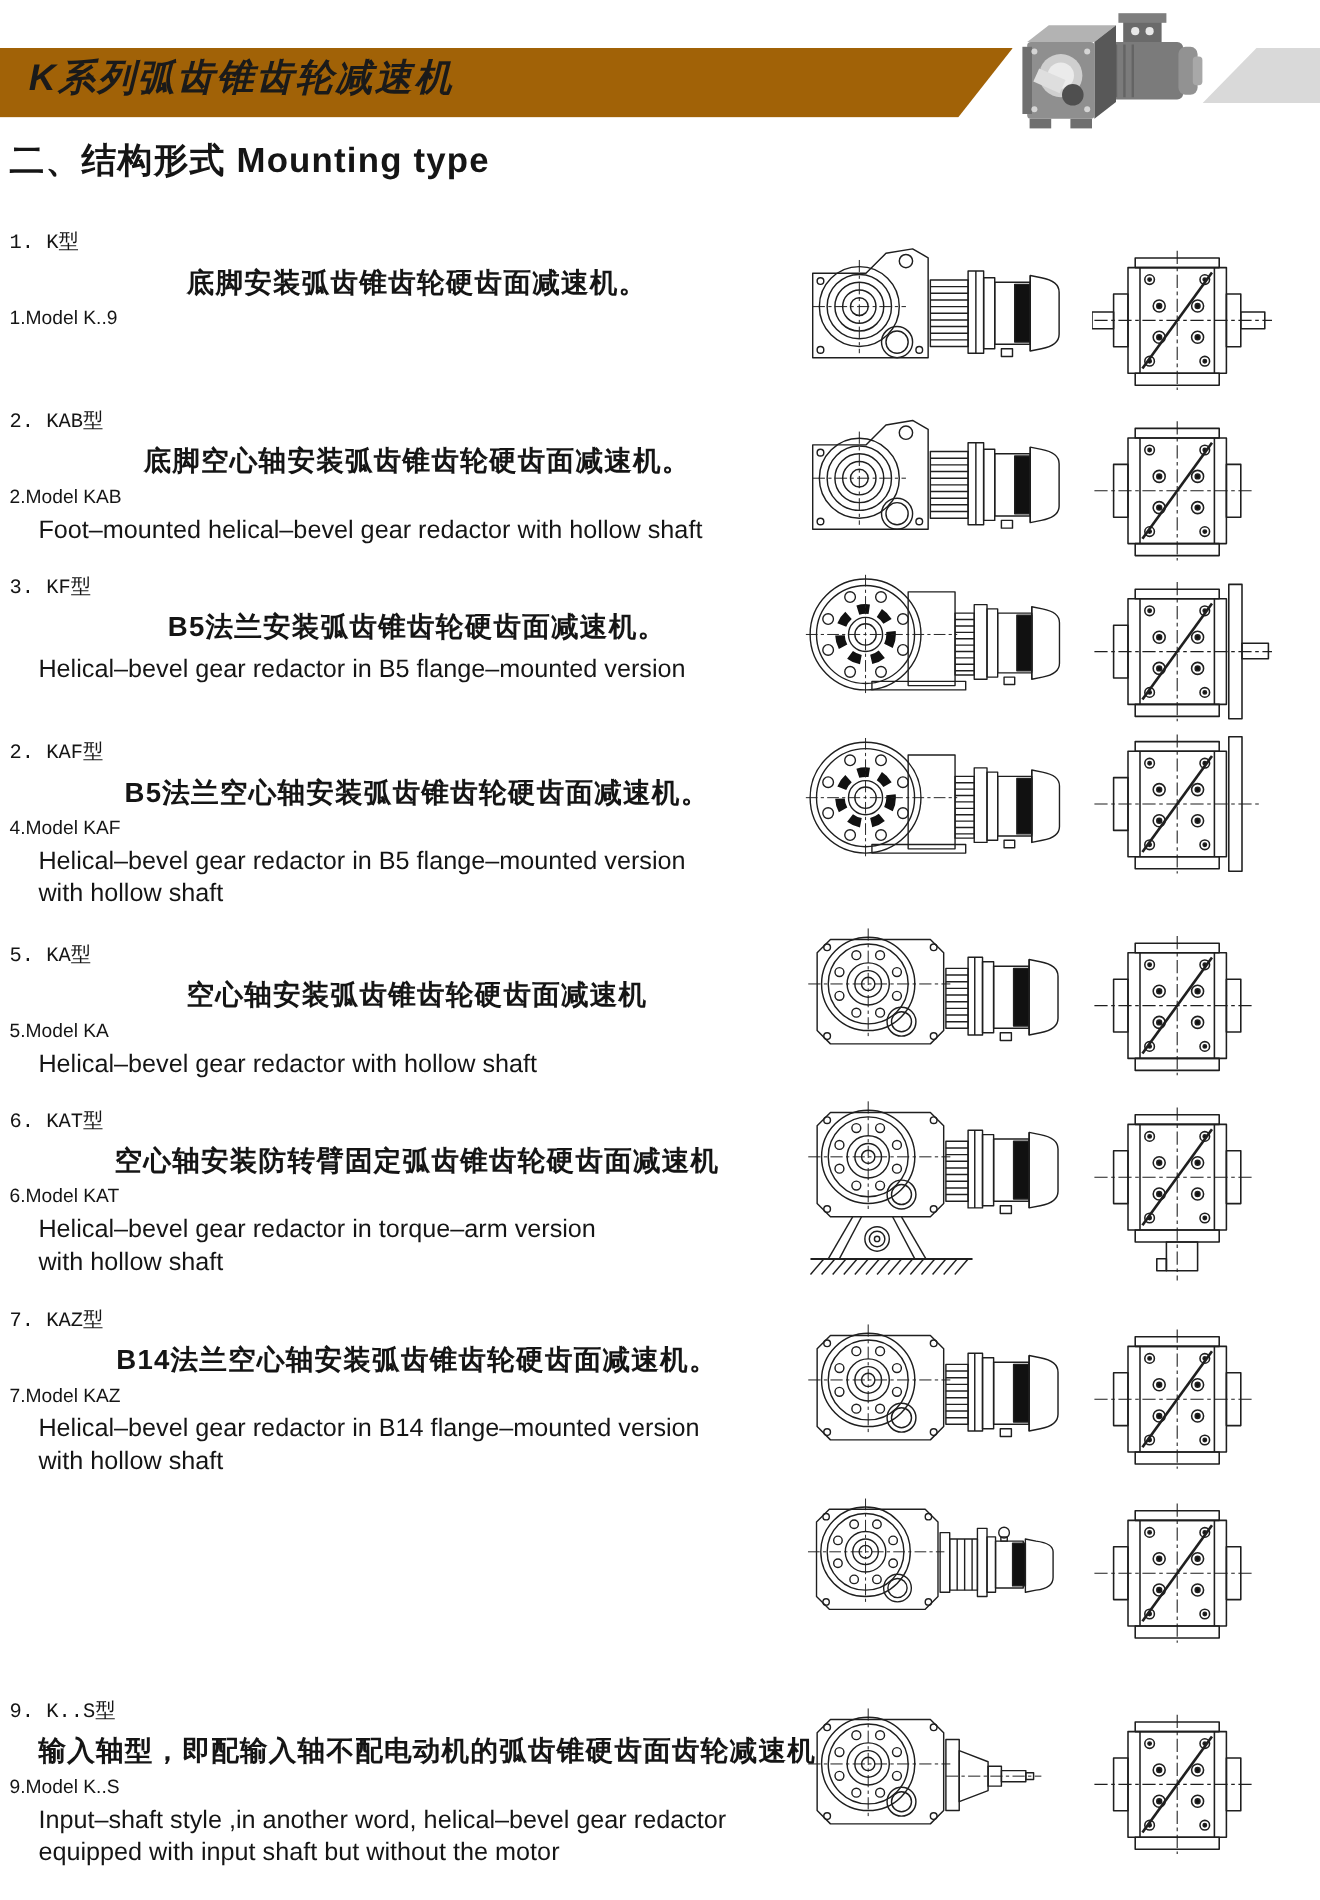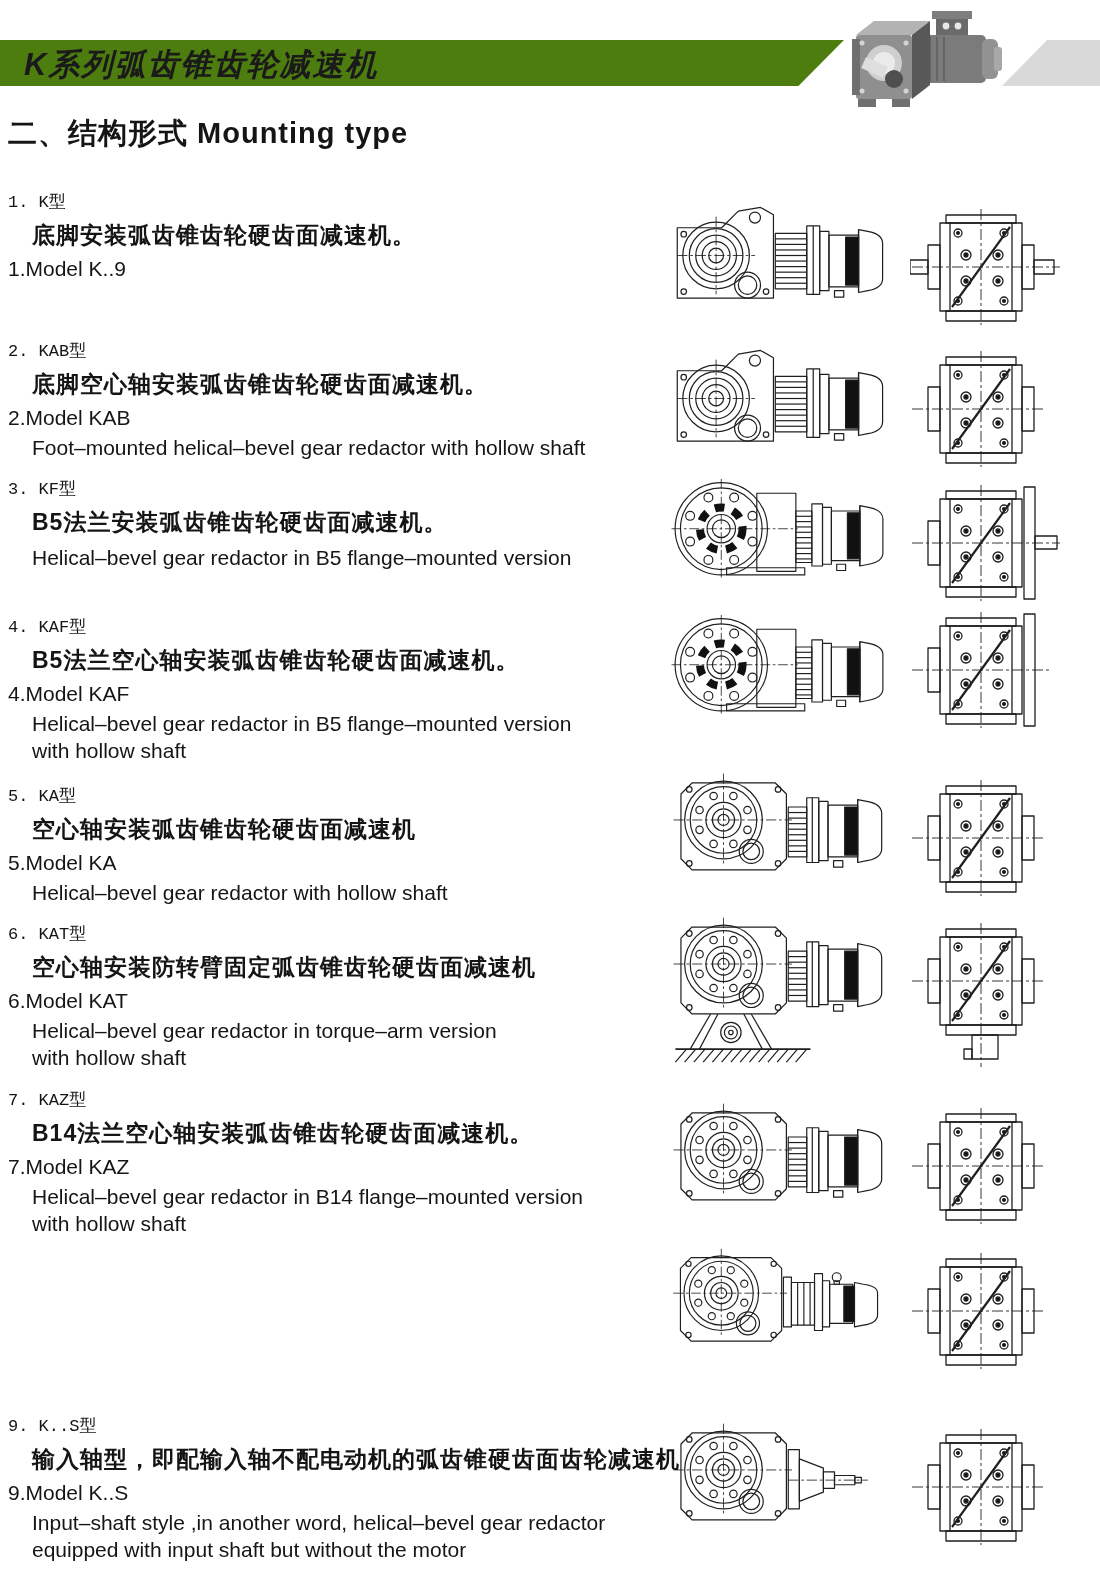--- a/index.html
+++ b/index.html
@@ -1,31 +1,31 @@
 <!DOCTYPE html>
 <html><head>
 <meta charset="utf-8">
 <style>
   html,body{margin:0;padding:0;background:#fff;}
   body{width:1100px;height:1583px;position:relative;overflow:hidden;
        font-family:"Liberation Sans","DejaVu Sans",sans-serif;color:#151515;}
   .page{position:absolute;inset:0;background:#ffffff;}
-  .banner{position:absolute;left:0;top:40px;width:844px;height:46px;background:#4d7c0f;
+  .banner{position:absolute;left:0;top:40px;width:844px;height:58px;background:#a16207;
           clip-path:polygon(0 0,100% 0,94.6% 100%,0 100%);}
   .banner-title{font-style:italic;font-weight:bold;font-size:31px;letter-spacing:2px;
                 padding:4px 0 0 24px;color:#1a1a1a;white-space:nowrap;}
   .banner-accent{position:absolute;top:40px;left:1002px;width:98px;height:46px;background:#d9d9d9;
                  clip-path:polygon(46% 0,100% 0,100% 100%,0 100%);}
   .photo{position:absolute;left:836px;top:4px;width:184px;height:112px;}
   .section-title{position:absolute;left:8px;top:114px;margin:0;font-size:29px;font-weight:bold;
                  letter-spacing:1px;white-space:nowrap;}
   .item{position:absolute;left:8px;width:655px;}
   .t{font-size:17px;margin-bottom:7px;white-space:nowrap;font-family:Liberation Mono, monospace;}
-  .zh{font-size:23px;font-weight:bold;padding-left:24px;margin-bottom:6px;white-space:nowrap;letter-spacing:1px;}
-  .m{font-size:21px;margin-bottom:4px;white-space:nowrap;}
+  .zh{font-size:23px;font-weight:bold;padding-left:24px;margin-bottom:6px;white-space:nowrap;letter-spacing:1px;text-align:center;}
+  .m{font-size:16px;margin-bottom:4px;white-space:nowrap;}
   .en{font-size:21px;line-height:27px;padding-left:24px;white-space:pre-line;}
   .figL{position:absolute;left:668px;}
   .figR{position:absolute;left:910px;}
   .figL svg,.figR svg{display:block;}
 </style>
 </head>
 <body>
 
 <div class="page">
 
@@ -293,21 +293,21 @@
           <line x1="42" y1="100" x2="100" y2="20" stroke-width="2.2"></line>
           <line x1="2" y1="60" x2="150" y2="60" stroke-dasharray="11 3 3 3" stroke-width="0.9"></line>
           <line x1="71" y1="2" x2="71" y2="118" stroke-dasharray="11 3 3 3" stroke-width="0.9"></line>
           <rect x="114" y="4" width="11" height="112"></rect>
           <rect x="125" y="53" width="22" height="13"></rect>
         </g>
       </svg>
     </div>
 
   <div class="item" style="top:615px">
-    <div class="t">4. KAF型</div>
+    <div class="t">2. KAF型</div>
     <div class="zh">B5法兰空心轴安装弧齿锥齿轮硬齿面减速机。</div>
     <div class="m">4.Model  KAF</div>
     <div class="en">Helical–bevel gear redactor in B5 flange–mounted version
 with hollow shaft</div>
   </div>
   <div class="figL" style="top:613px">
       <svg width="222" viewBox="0 0 250 120" xmlns="http://www.w3.org/2000/svg" style="height:107px">
         <g fill="none" stroke="#1f1f1f" stroke-width="1.3" stroke-linejoin="round">
           <rect x="100" y="18" width="44" height="88"></rect>
           <rect x="66" y="102" width="88" height="8"></rect>

